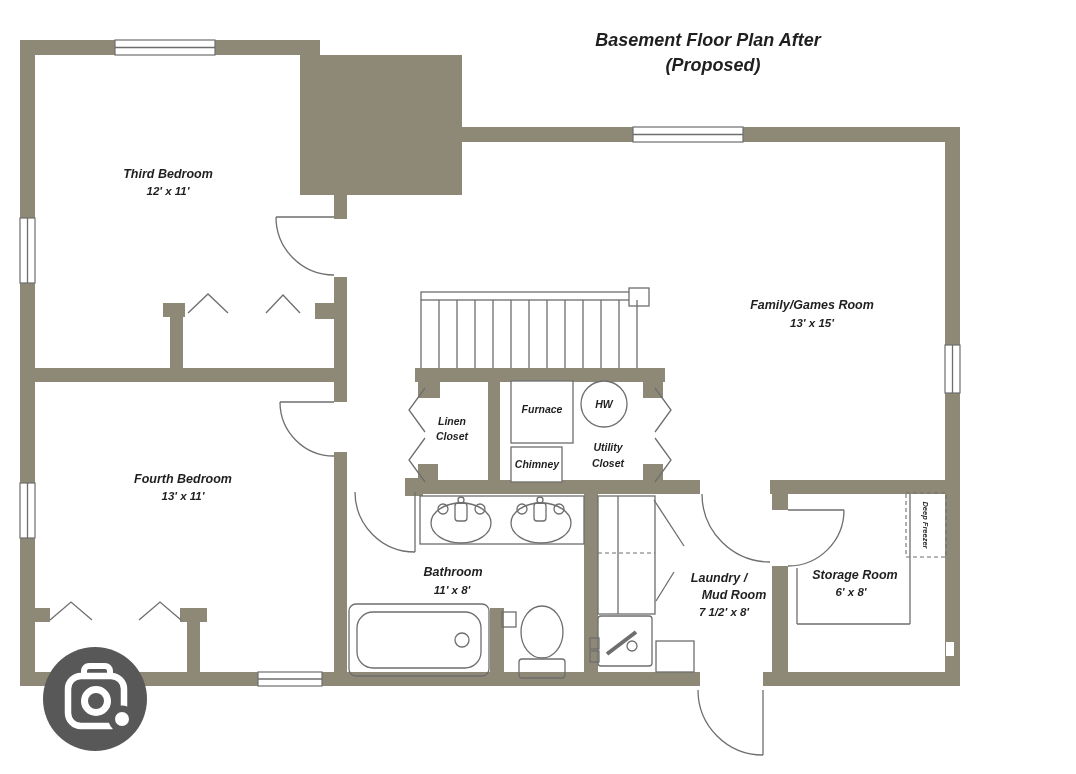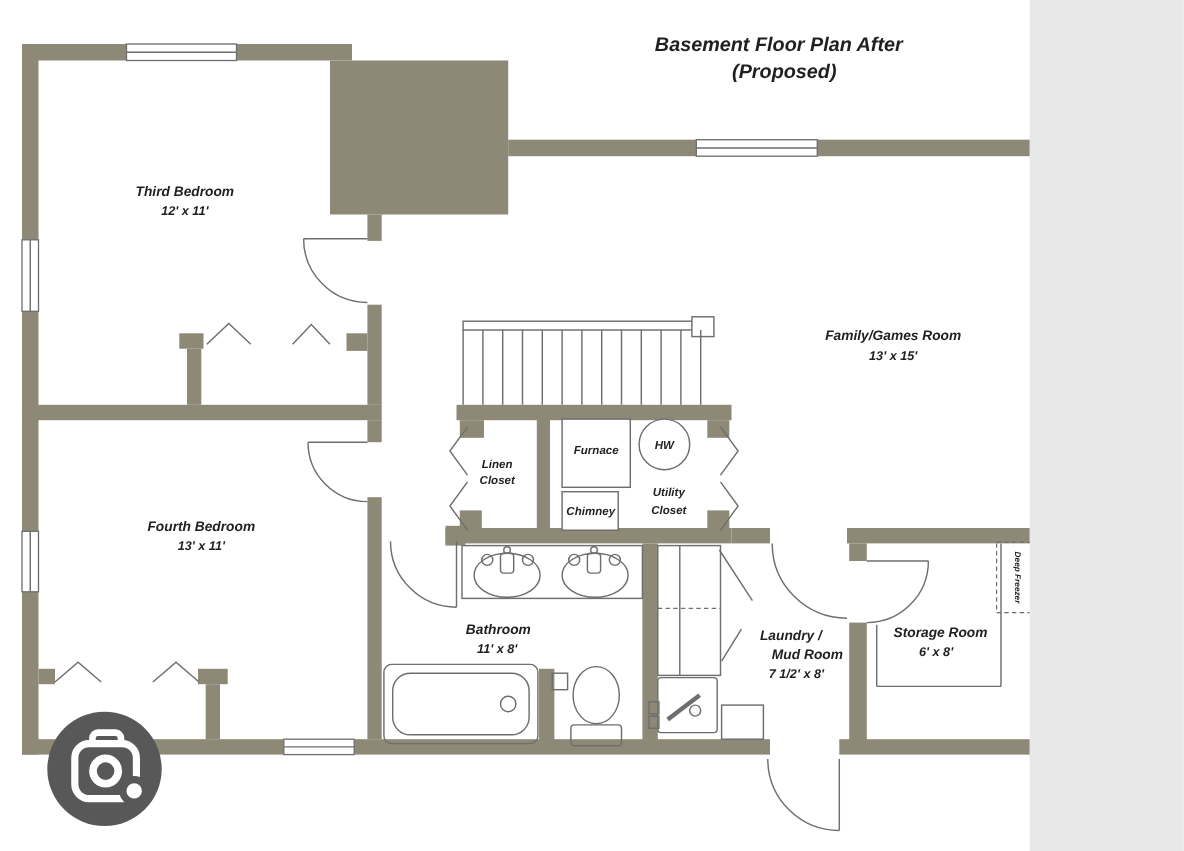--- a/index.html
+++ b/index.html
@@ -1,16 +1,16 @@
 <!DOCTYPE html>
 <html style="--wall: #8e8976; --line: #6e6e6e; --text: #1f1f1f; --background: #ffffff; --lens-button: #585858;"><head>
 <meta charset="utf-8">
 <style>
   html,body{margin:0;padding:0;background:#e8e8e8;}
-  .stage{position:relative;width:936px;height:774px;background:var(--background,#fff);overflow:hidden;
+  .stage{position:relative;width:1076px;height:774px;background:var(--background,#fff);overflow:hidden;
          font-family:"Liberation Sans",sans-serif;}
   svg{display:block;}
   .wall{fill:var(--wall,#8e8976);stroke:none;}
   .win{fill:#fff;stroke:var(--line,#6e6e6e);stroke-width:1.2;}
   .thin{fill:none;stroke:var(--line,#6e6e6e);stroke-width:1.3;}
   .thinf{fill:#fff;stroke:var(--line,#6e6e6e);stroke-width:1.3;}
   .dash{fill:none;stroke:var(--line,#6e6e6e);stroke-width:1.1;stroke-dasharray:4 3;}
   .notch{fill:#fff;stroke:none;}
   text{fill:var(--text,#1f1f1f);text-anchor:middle;}
   .t-title{font:italic 700 18px "Liberation Sans",sans-serif;}

